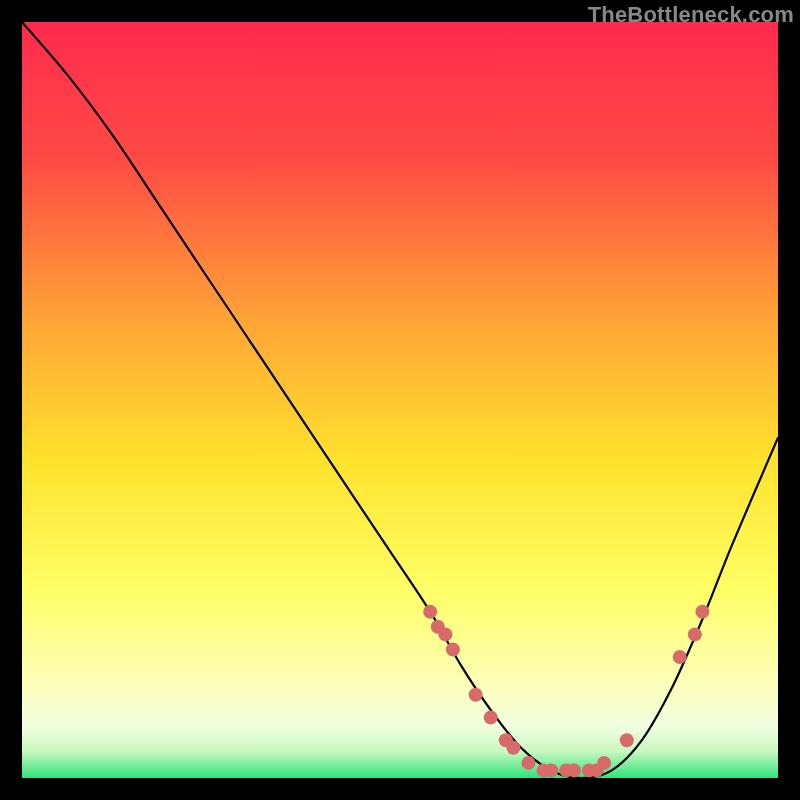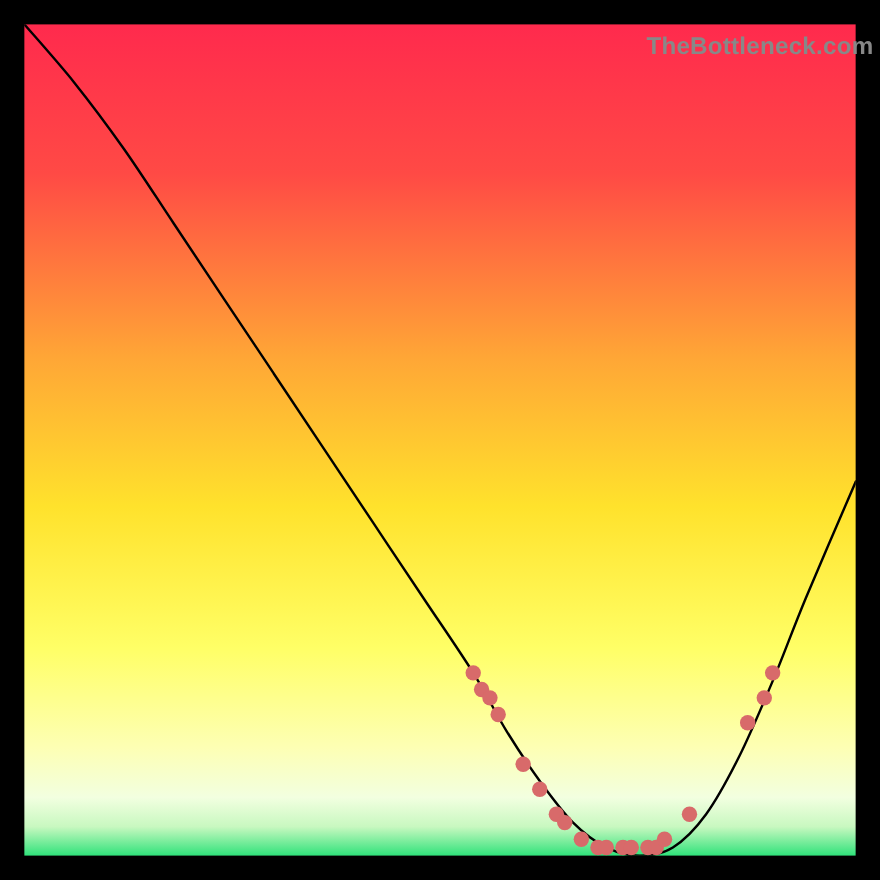--- a/index.html
+++ b/index.html
@@ -27,21 +27,20 @@
   }
   .watermark {
     position: absolute;
     top: 2px;
     right: 6px;
     font-family: Arial, Helvetica, sans-serif;
     font-size: 22px;
     font-weight: 600;
     color: #888888;
     letter-spacing: 0.2px;
-    margin-top: 27px;
   }
 </style>
 </head>
 <body>
 
 <div class="frame">
   <svg class="plot" viewBox="0 0 756 756" preserveAspectRatio="none">
     <defs>
       <linearGradient id="bg-grad" x1="0" y1="0" x2="0" y2="1">
         <stop offset="0" stop-color="#ff2a4d"></stop>

